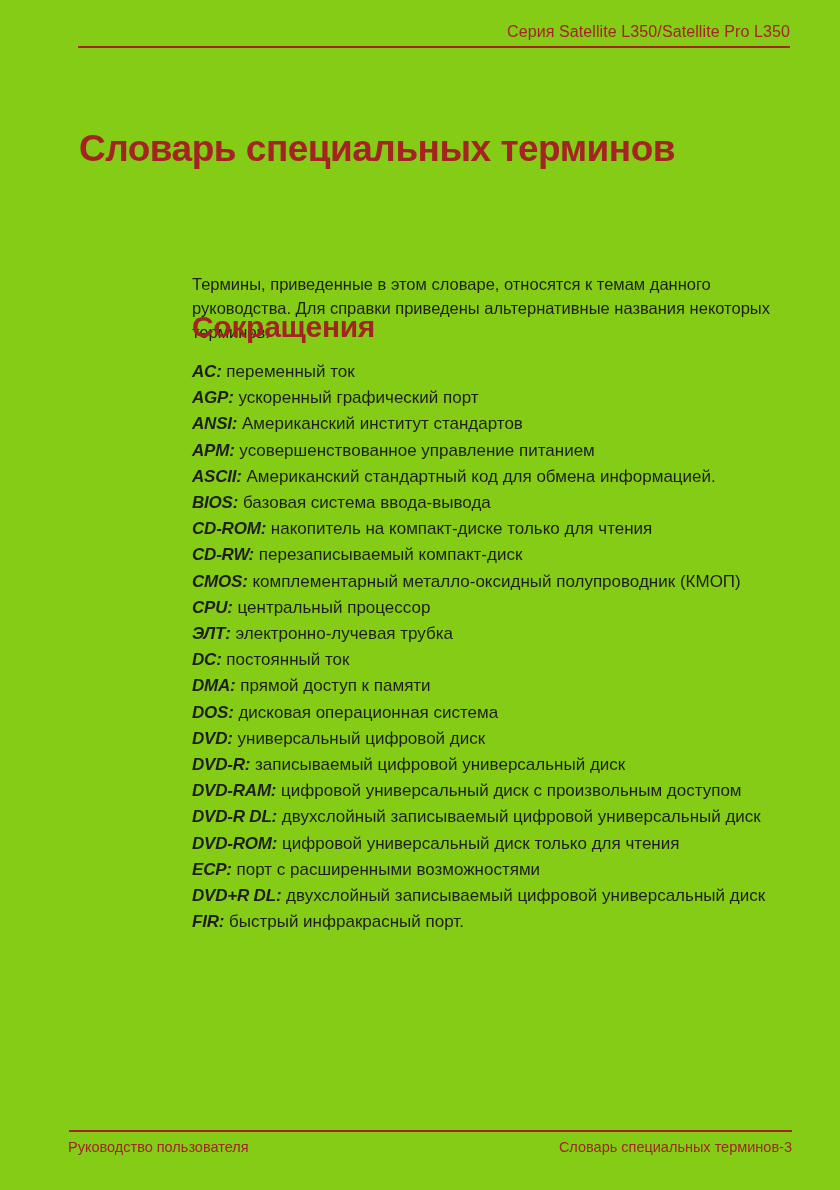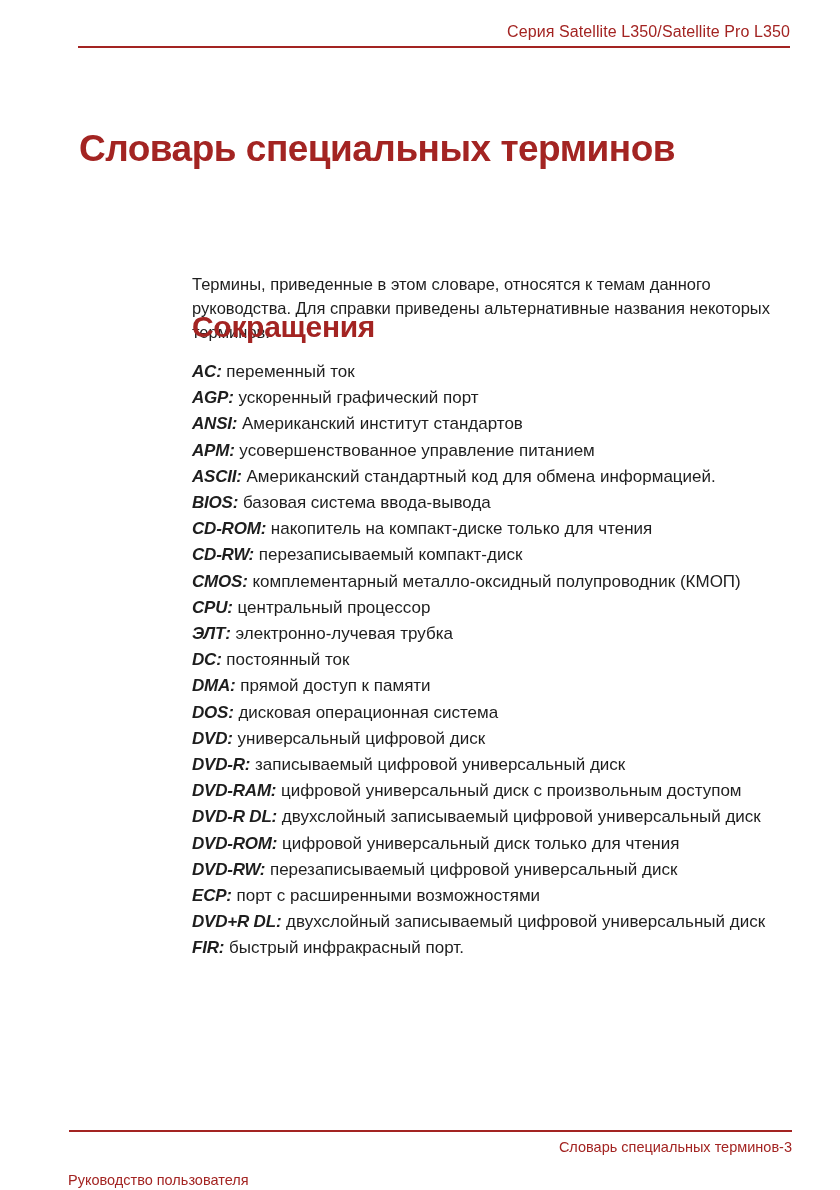--- a/index.html
+++ b/index.html
@@ -2,21 +2,21 @@
 <html><head>
 <meta charset="utf-8">
 <style>
   * { margin: 0; padding: 0; box-sizing: border-box; }
   html, body { background: #e8e8e8; }
   .page {
     position: relative;
     width: 840px;
     height: 1190px;
     margin: 0 auto;
-    background: #ffffff;
+    background: #84cc16;
     font-family: "Liberation Sans", sans-serif;
     overflow: hidden;
     text-decoration: underline;
   }
   .header-title {
     position: absolute;
     top: 23px;
     right: 50px;
     font-size: 16px;
     letter-spacing: 0.1px;
@@ -76,21 +76,21 @@
   }
   .footer-rule {
     position: absolute;
     top: 1130px;
     left: 69px;
     width: 723px;
     height: 2px;
   }
   .footer-left {
     position: absolute;
-    top: 1172px;
+    top: 1139px;
     left: 68px;
     font-size: 14.5px;
   }
   .footer-right {
     position: absolute;
     top: 1139px;
     right: 48px;
     font-size: 14.5px;
   }
   .red { color: #a32422; }
@@ -124,21 +124,20 @@
       <p class="entry"><span class="term">CPU:</span><span class="def">&nbsp;центральный процессор</span></p>
       <p class="entry"><span class="term">ЭЛТ:</span><span class="def">&nbsp;электронно-лучевая трубка</span></p>
       <p class="entry"><span class="term">DC:</span><span class="def">&nbsp;постоянный ток</span></p>
       <p class="entry"><span class="term">DMA:</span><span class="def">&nbsp;прямой доступ к памяти</span></p>
       <p class="entry"><span class="term">DOS:</span><span class="def">&nbsp;дисковая операционная система</span></p>
       <p class="entry"><span class="term">DVD:</span><span class="def">&nbsp;универсальный цифровой диск</span></p>
       <p class="entry"><span class="term">DVD-R:</span><span class="def">&nbsp;записываемый цифровой универсальный диск</span></p>
       <p class="entry"><span class="term">DVD-RAM:</span><span class="def">&nbsp;цифровой универсальный диск с произвольным доступом</span></p>
       <p class="entry"><span class="term">DVD-R DL:</span><span class="def">&nbsp;двухслойный записываемый цифровой универсальный диск</span></p>
       <p class="entry"><span class="term">DVD-ROM:</span><span class="def">&nbsp;цифровой универсальный диск только для чтения</span></p>
-      <p class="entry"><span class="term">DVD-RW:</span><span class="def">&nbsp;перезаписываемый цифровой универсальный диск</span></p>
       <p class="entry"><span class="term">ECP:</span><span class="def">&nbsp;порт с расширенными возможностями</span></p>
       <p class="entry"><span class="term">DVD+R DL:</span><span class="def">&nbsp;двухслойный записываемый цифровой универсальный диск</span></p>
       <p class="entry"><span class="term">FIR:</span><span class="def">&nbsp;быстрый инфракрасный порт.</span></p>
     </div>
 
   <div class="footer-rule red-bg"></div>
 
   <div class="footer-left red">Руководство пользователя</div>
 
   <div class="footer-right red">Словарь специальных терминов-3</div>

